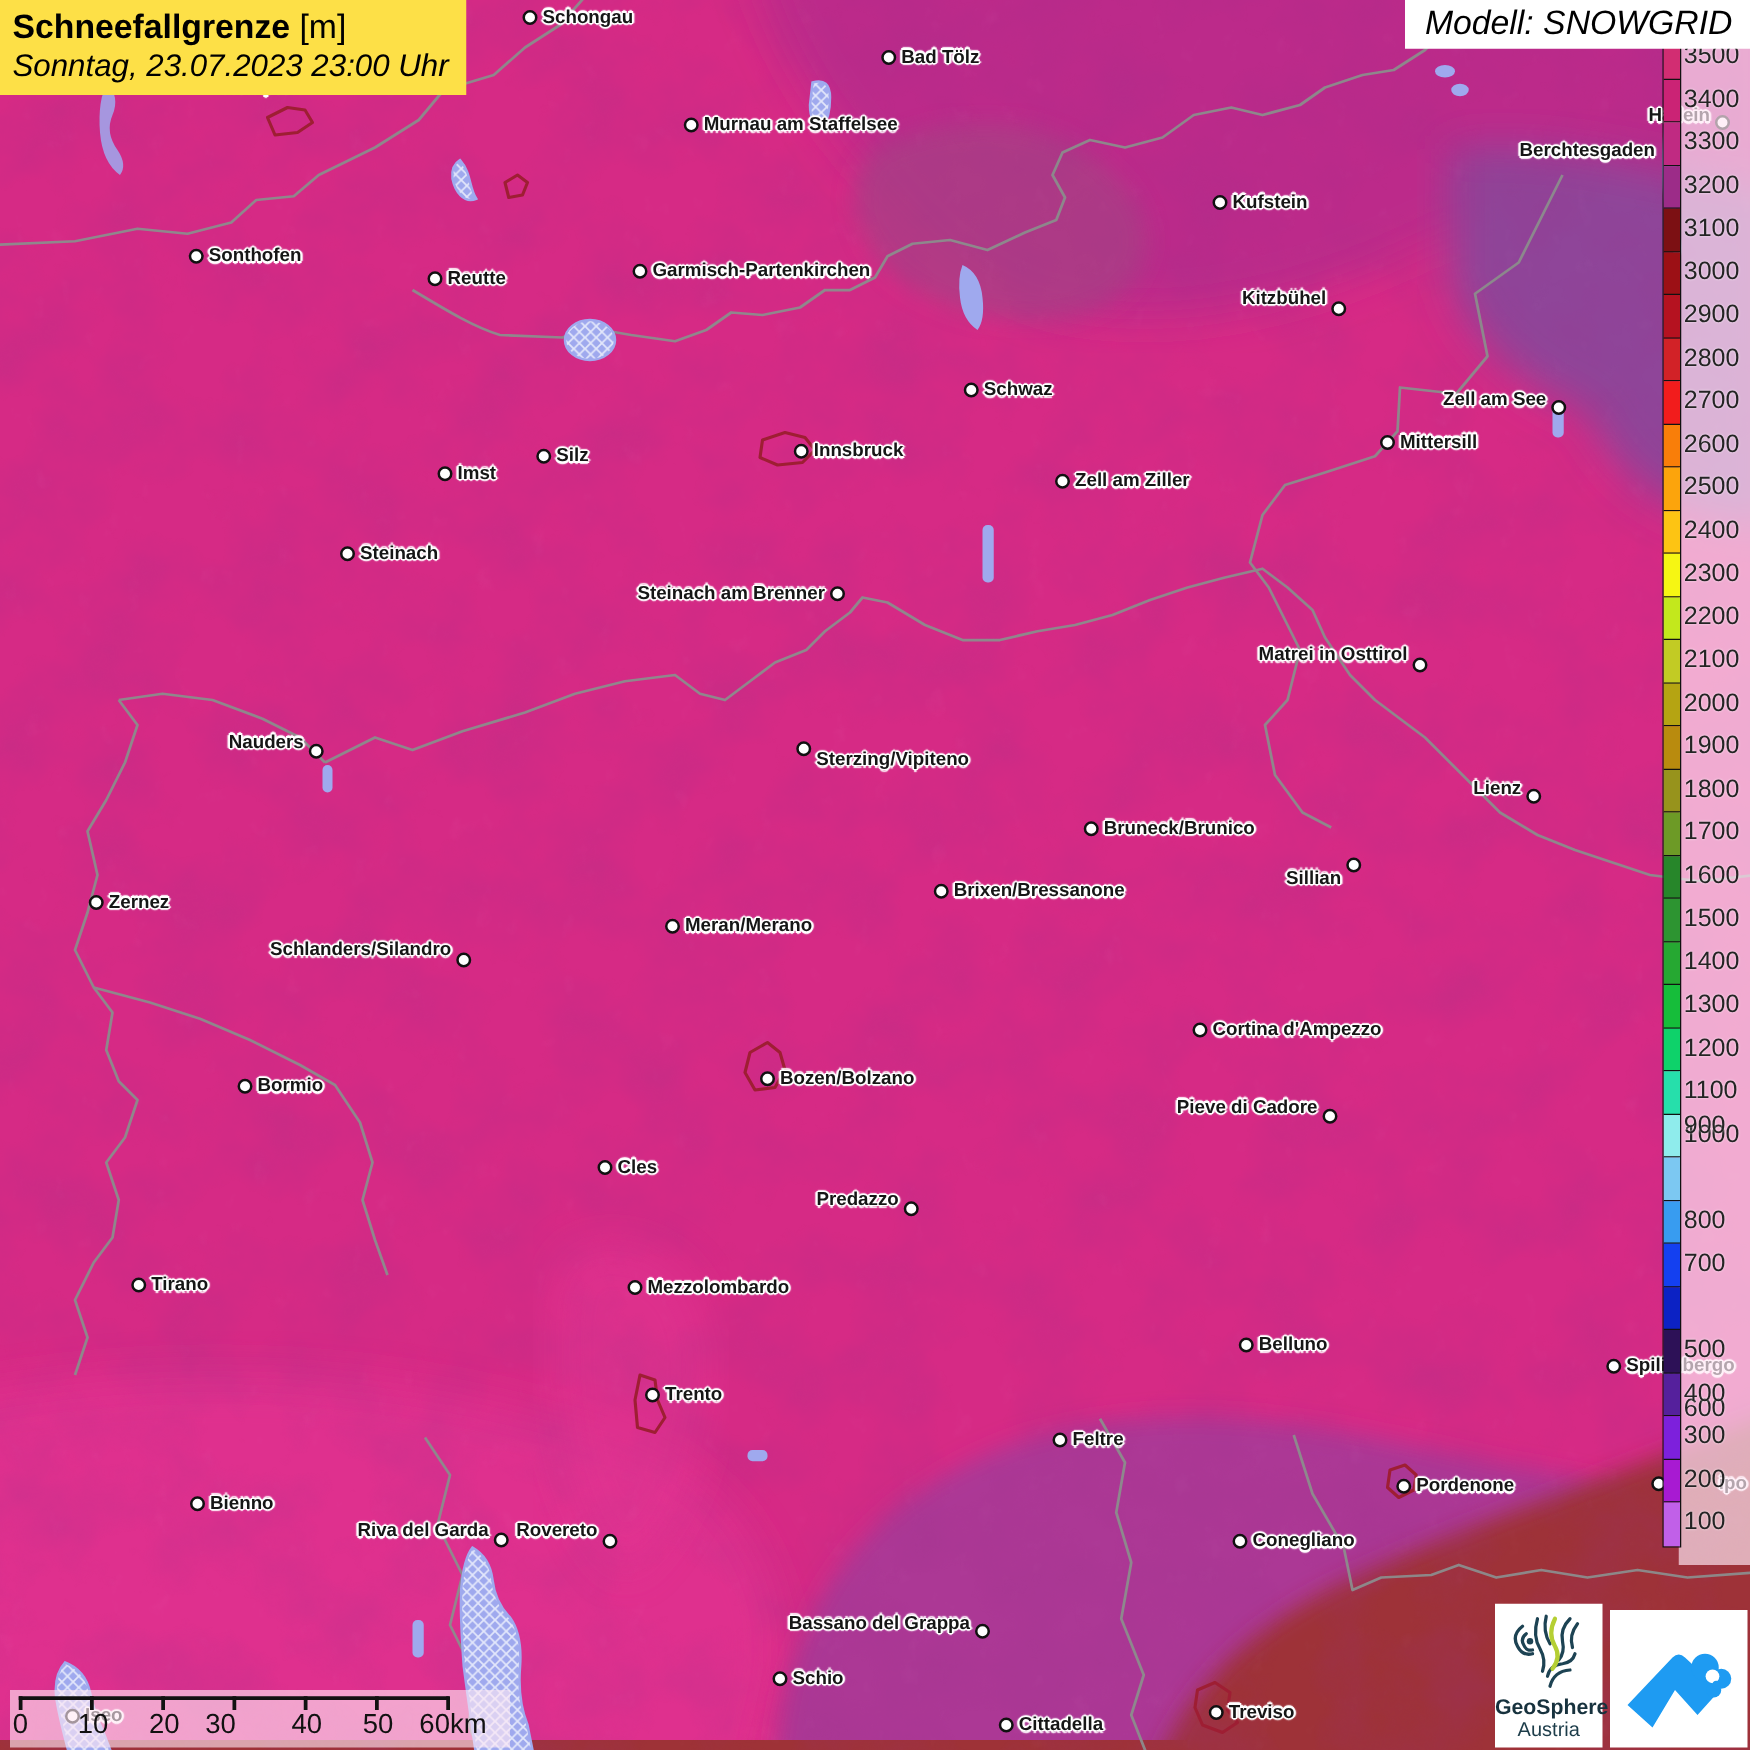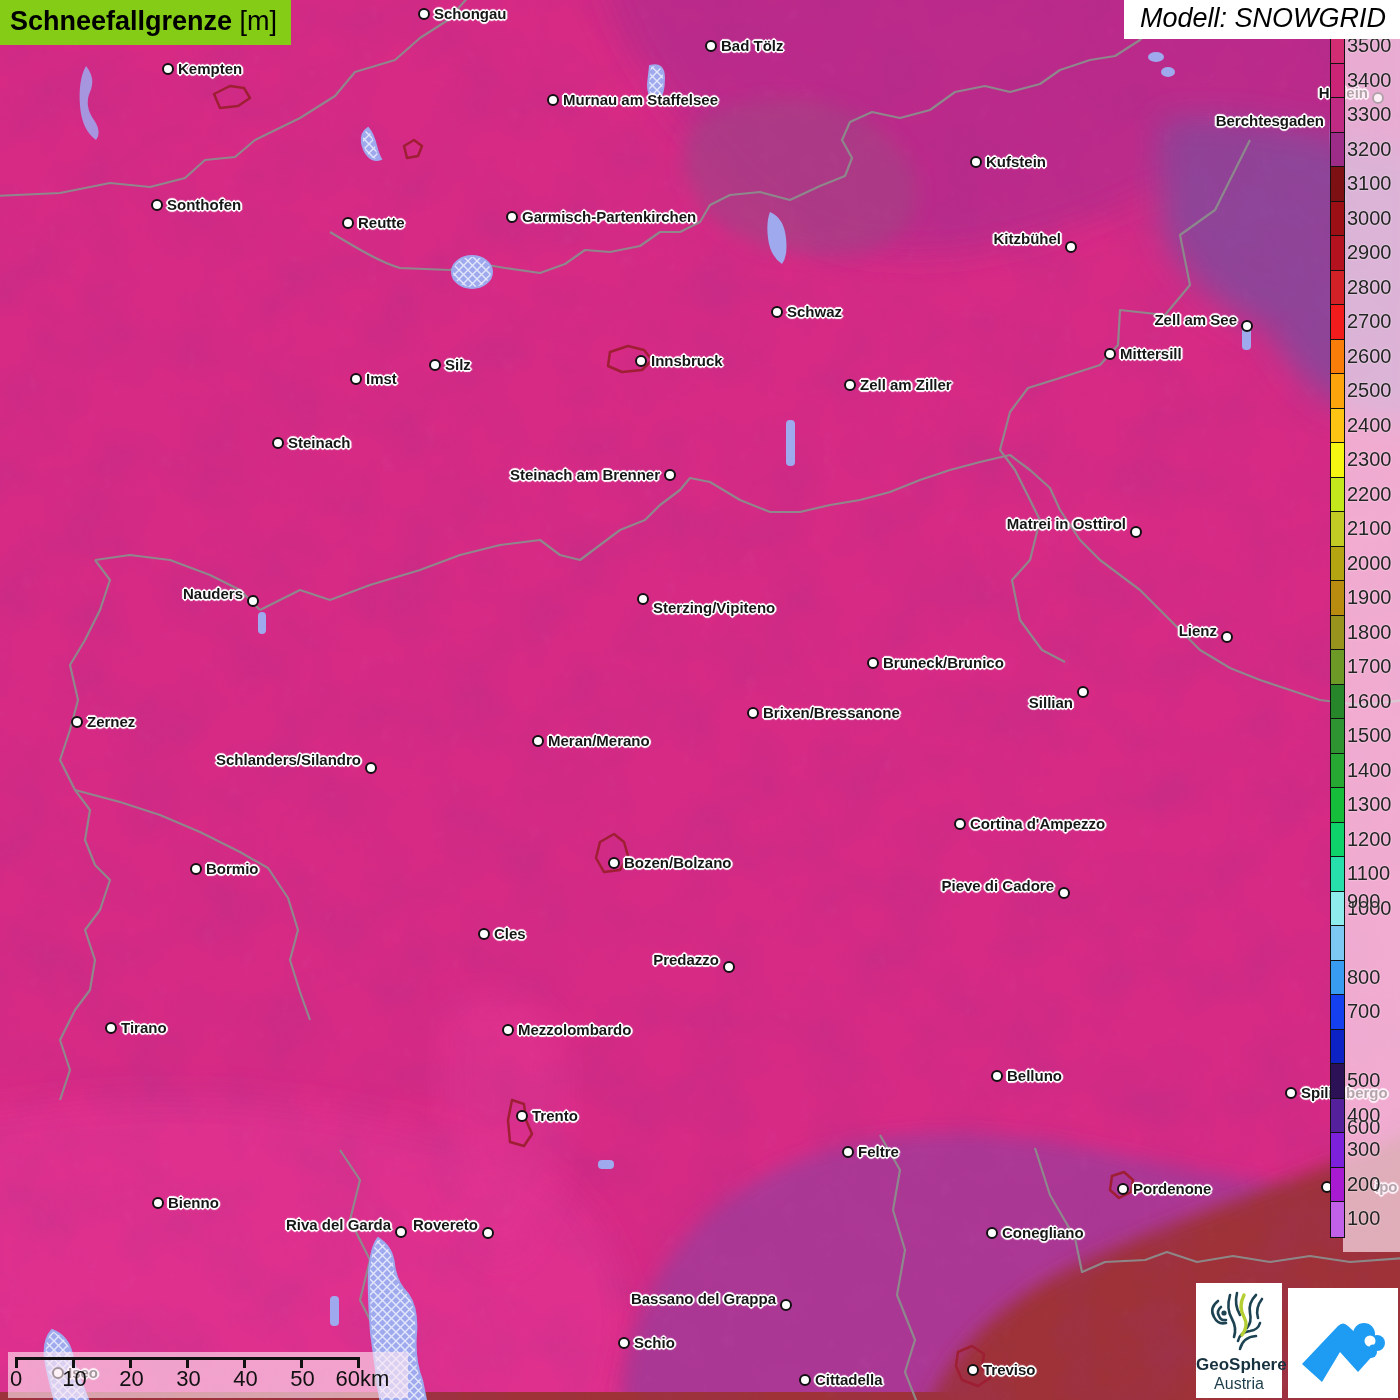--- a/index.html
+++ b/index.html
@@ -10,21 +10,21 @@
   .city{position:absolute;z-index:3;width:0;height:0;}
   .city.under{z-index:2;}
   .city .dot{position:absolute;left:-6px;top:-6px;width:12px;height:12px;background:#fff;
              border:2.5px solid #111;border-radius:50%;box-sizing:border-box;}
   .city .lbl{position:absolute;white-space:nowrap;font-size:15px;font-weight:700;color:#161616;
              text-shadow:-1px -1px 0 #fff,1px -1px 0 #fff,-1px 1px 0 #fff,1px 1px 0 #fff,
                          0 -2px 1px #fff,0 2px 1px #fff,-2px 0 1px #fff,2px 0 1px #fff;}
   .city .lbl.right{left:10px;top:0;transform:translateY(-52%);}
   .city .lbl.left{right:10px;top:0;transform:translateY(-52%);}
   
-  #title-box{position:absolute;left:0;top:0;z-index:8;background:#84cc16;padding:6px 14px 8px 10px;}
+  #title-box{position:absolute;left:0;top:0;z-index:8;background:#fde047;padding:6px 14px 8px 10px;}
   #title-line1{font-size:27px;color:#000;}
   #title-line1 b{font-weight:700;}
   #title-line2{font-size:25px;font-style:italic;color:#000;margin-top:2px;}
   #model-box{position:absolute;right:0;top:0;z-index:8;background:#fff;padding:3px 14px 5px 16px;
              font-size:27px;font-style:italic;color:#000;}
   
   #legend-panel{position:absolute;left:1343px;top:26px;width:57px;height:1226px;z-index:4;
                 background:rgba(255,233,245,0.68);}
   #legend-bar{position:absolute;left:1330px;top:28px;width:13px;z-index:6;border:1px solid #111;
               box-sizing:content-box;}
@@ -424,31 +424,32 @@
   <div id="scalebar-panel"></div>
   <div id="scalebar-line"></div>
   <div id="scalebar-marks">
       <div class="scalebar-tick" style="left: 15px;"></div>
       <div class="scalebar-label" style="left: 15px;">0</div>
       <div class="scalebar-tick" style="left: 72px;"></div>
       <div class="scalebar-label" style="left: 72px;">10</div>
       <div class="scalebar-tick" style="left: 129px;"></div>
       <div class="scalebar-label" style="left: 129px;">20</div>
       <div class="scalebar-tick" style="left: 186px;"></div>
-      <div class="scalebar-label" style="left: 186px; text-align: center;">30</div>
+      <div class="scalebar-label" style="left: 174px; text-align: center;">30</div>
       <div class="scalebar-tick" style="left: 243px;"></div>
       <div class="scalebar-label" style="left: 243px;">40</div>
       <div class="scalebar-tick" style="left: 300px;"></div>
       <div class="scalebar-label" style="left: 300px;">50</div>
       <div class="scalebar-tick" style="left: 357px;"></div>
       <div class="scalebar-label" style="left: 357px;">60km</div>
     </div>
 
   <div id="title-box">
     <div id="title-line1"><b>Schneefallgrenze</b><span> [m]</span></div>
+    <div id="title-line2">Sonntag, 23.07.2023 23:00 Uhr</div>
   </div>
 
   <div id="geosphere-box">
     <svg width="70" height="64" viewBox="0 0 70 64" style="margin-top:6px;">
       <g fill="none" stroke="#1d4353" stroke-width="2.6" stroke-linecap="round">
         <path d="M14,12 q-9,7 -4,16 q4,8 12,6"></path>
         <path d="M17,18 q-5,4 -2,9 q2,5 7,4"></path>
         <circle cx="20" cy="24" r="2.6" fill="#1d4353" stroke="none"></circle>
         <path d="M26,6 q-4,14 2,24 q5,9 2,18"></path>
         <path d="M33,4 q-3,12 3,22"></path>

